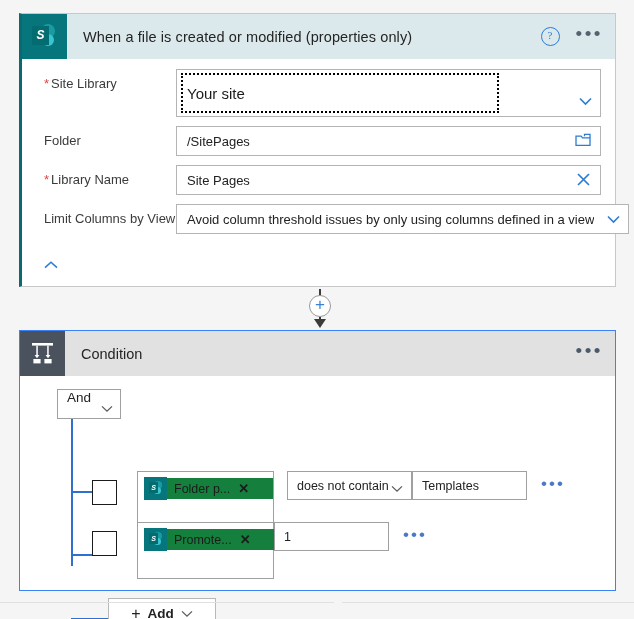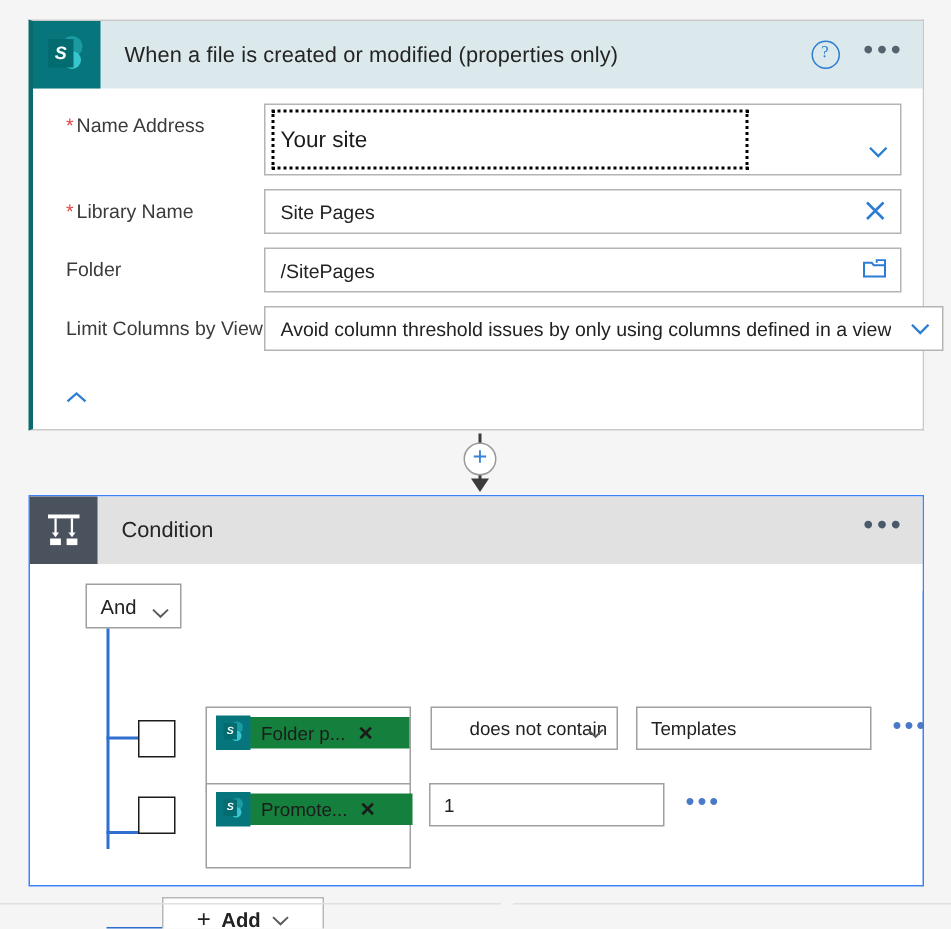--- a/index.html
+++ b/index.html
@@ -273,21 +273,20 @@
 
   .and-select {
     position: absolute;
     left: 37px;
     top: 13px;
     width: 64px;
     height: 30px;
     border: 1px solid #a0a0a0;
     background: #ffffff;
     display: flex;
-    align-items: center;
     padding-left: 9px;
     box-sizing: border-box;
     font-size: 13.5px;
     color: #222222;
   }
   .and-select .mini-chev {
     position: absolute;
     right: 7px;
     top: 11px;
   }
@@ -395,37 +394,37 @@
   }
   .op-select {
     width: 125px;
     height: 29px;
     border: 1px solid #a0a0a0;
     background: #ffffff;
     box-sizing: border-box;
     margin-left: 13px;
     display: flex;
     align-items: center;
-    padding-left: 25px;
+    padding-left: 9px;
     position: relative;
     font-size: 12.5px;
     color: #222222;
   }
   .op-select .mini-chev {
     position: absolute;
     right: 8px;
     top: 10px;
   }
   .val-box {
-    width: 157px;
+    width: 115px;
     height: 29px;
     border: 1px solid #a0a0a0;
     background: #ffffff;
     box-sizing: border-box;
-    margin-left: 12px;
+    margin-left: 0;
     display: flex;
     align-items: center;
     padding-left: 9px;
     font-size: 12.5px;
     color: #222222;
   }
   .row-ellipsis {
     margin-left: 14px;
     color: #4a79c7;
     font-size: 17px;
@@ -491,65 +490,65 @@
         <div class="help-icon">?</div>
         <div class="ellipsis trigger-ellipsis">•••</div>
       </div>
     </div>
 
     <div class="trigger-body">
 
       
       <div class="field-row">
         <div class="field-label">
-          <span class="req-star">*</span><span>Name Address</span>
+          <span class="req-star">*</span><span>Site Library</span>
         </div>
         <div class="field-control">
           <div class="input-box tall">
             <span class="input-text site-value">Your site</span>
             <span class="chev chev-bottom">
               <svg width="13" height="9" viewBox="0 0 13 9">
                   <path d="M1 1.5L6.5 7L12 1.5" stroke="#2b7cd3" stroke-width="1.6" fill="none"></path>
                 </svg>
             </span>
           </div>
           <div class="dotted-highlight"></div>
         </div>
       </div>
 
       
       <div class="field-row">
         <div class="field-label">
-          <span class="req-star">*</span><span>Library Name</span>
-        </div>
-        <div class="field-control">
-          <div class="input-box">
-            <span class="input-text">Site Pages</span>
-            <span class="icon-btn">
-              <svg width="15" height="15" viewBox="0 0 15 15">
-                  <path d="M2 2L13 13M13 2L2 13" stroke="#2b7cd3" stroke-width="1.7"></path>
-                </svg>
-            </span>
-          </div>
-        </div>
-      </div>
-
-      
-      <div class="field-row">
-        <div class="field-label">
           <span>Folder</span>
         </div>
         <div class="field-control">
           <div class="input-box">
             <span class="input-text">/SitePages</span>
             <span class="icon-btn">
               <svg width="16" height="14" viewBox="0 0 16 14">
                 <path d="M1 3.2h5.2l1.3 1.6H15v7.5H1z" fill="none" stroke="#2b7cd3" stroke-width="1.3"></path>
                 <path d="M9.5 3.2V1.4H15v3.4" fill="none" stroke="#2b7cd3" stroke-width="1.3"></path>
               </svg>
+            </span>
+          </div>
+        </div>
+      </div>
+
+      
+      <div class="field-row">
+        <div class="field-label">
+          <span class="req-star">*</span><span>Library Name</span>
+        </div>
+        <div class="field-control">
+          <div class="input-box">
+            <span class="input-text">Site Pages</span>
+            <span class="icon-btn">
+              <svg width="15" height="15" viewBox="0 0 15 15">
+                  <path d="M2 2L13 13M13 2L2 13" stroke="#2b7cd3" stroke-width="1.7"></path>
+                </svg>
             </span>
           </div>
         </div>
       </div>
 
       
       <div class="field-row">
         <div class="field-label">
           <span>Limit Columns by View</span>
         </div>

